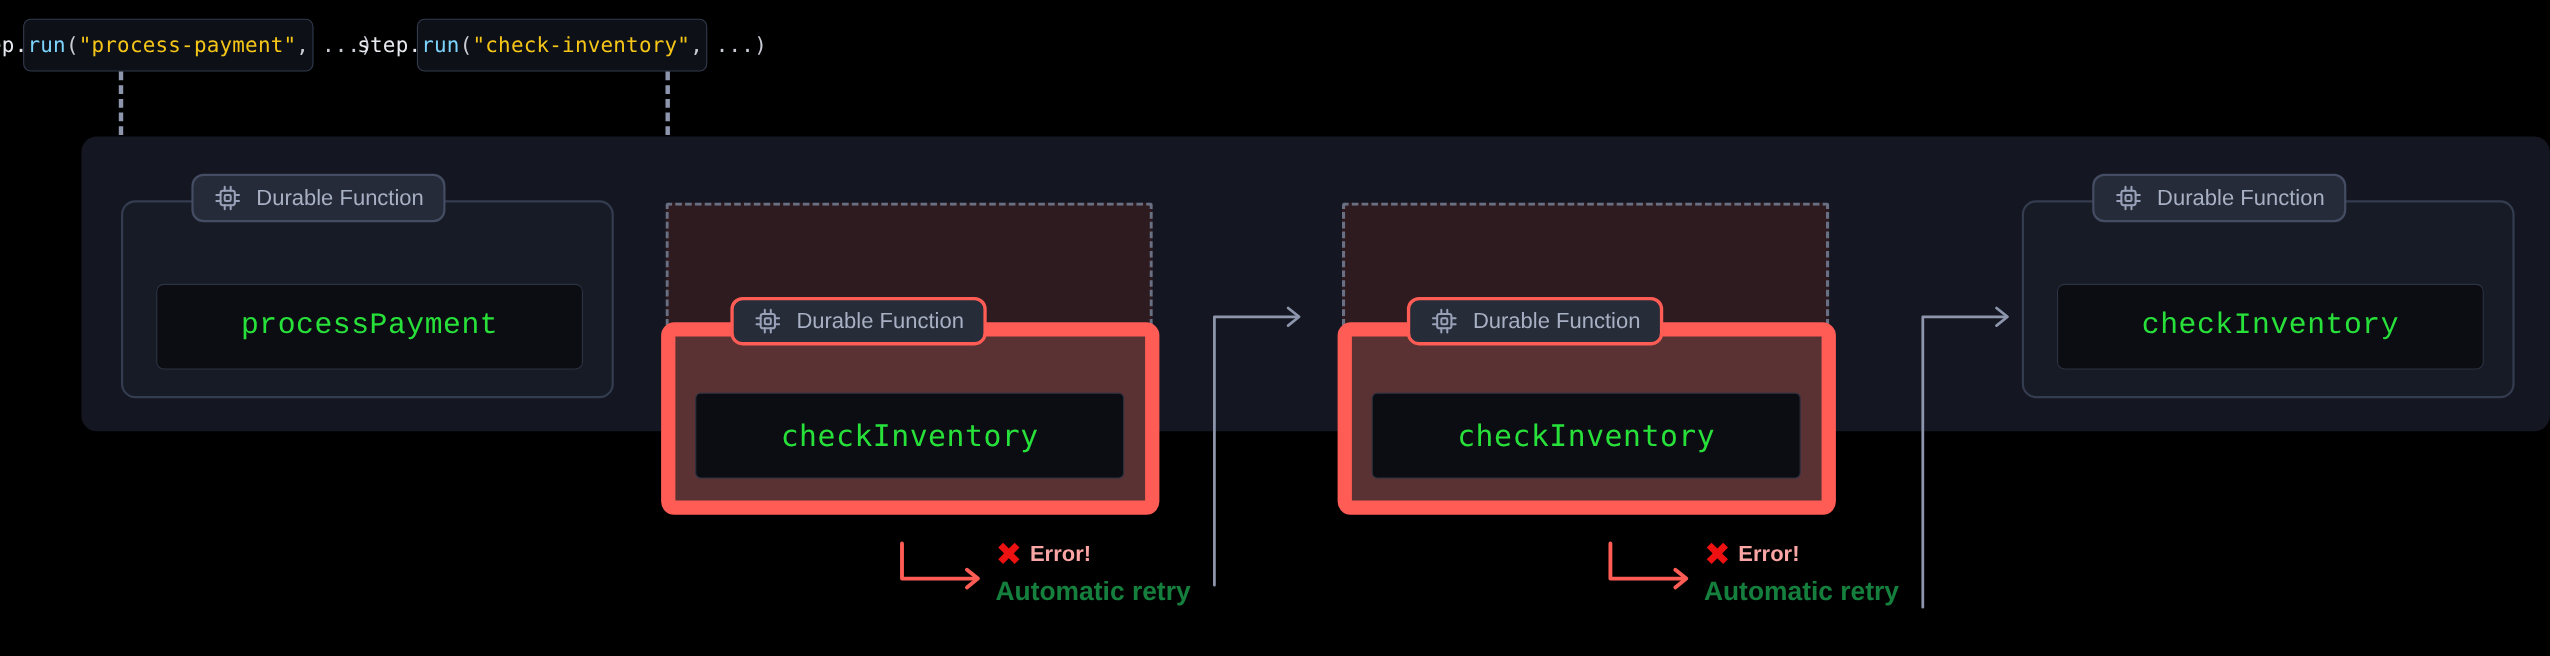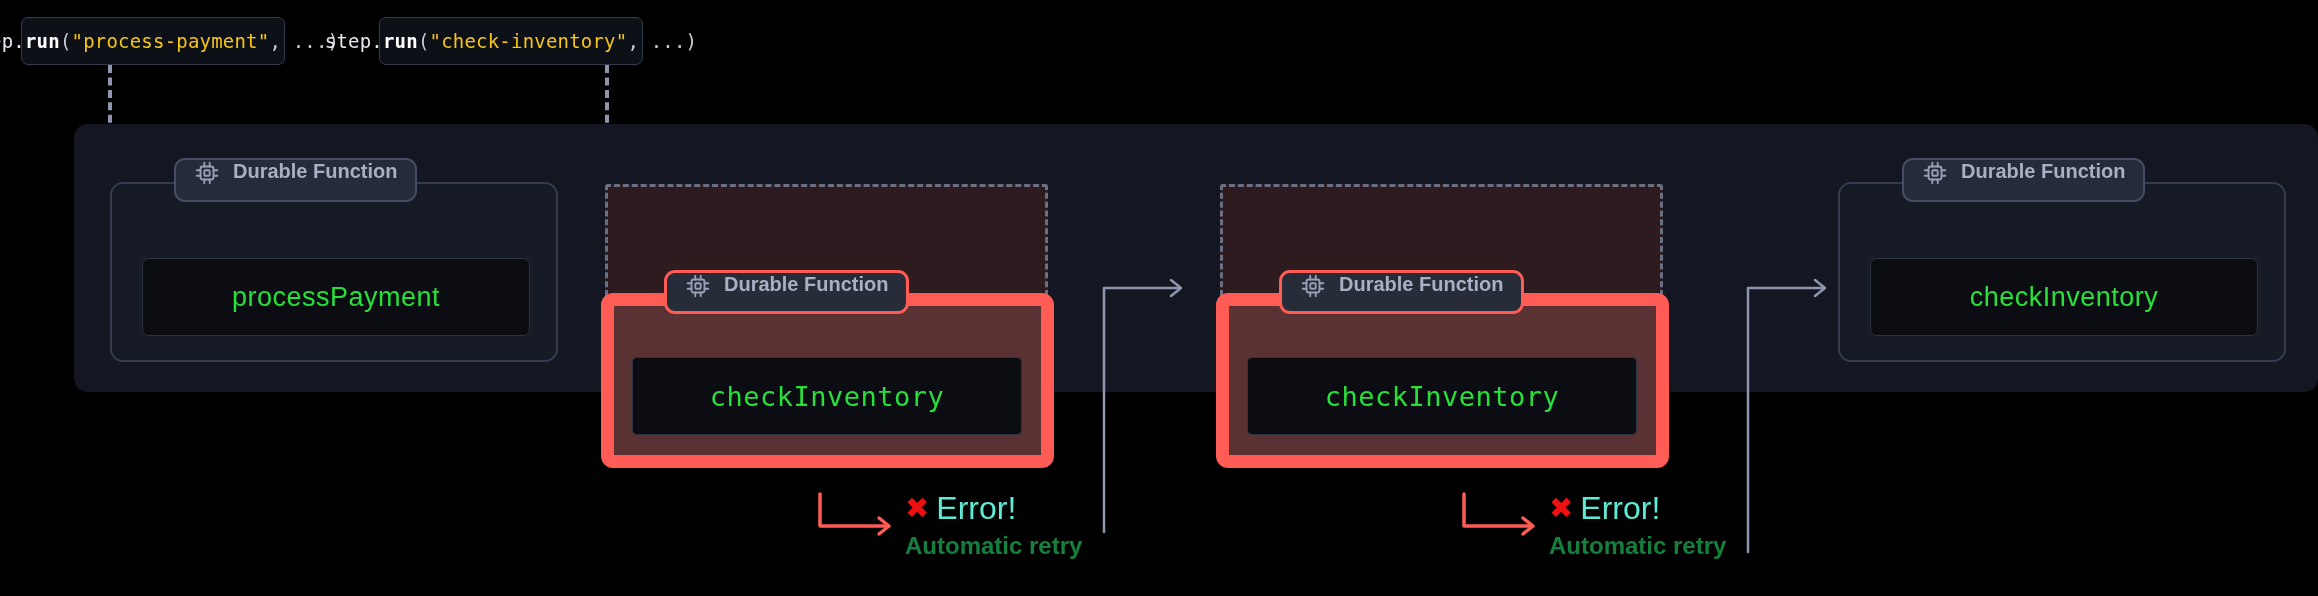--- a/index.html
+++ b/index.html
@@ -12,64 +12,64 @@
   .stage { position:absolute; inset:0; }
 
   
   .code-box{
     position:absolute; background:#0d1117; border:1.5px solid #323a4d;
     border-radius:7px; display:flex; align-items:center; justify-content:center;
     padding:0 22px; height:48px;
     font-family:"DejaVu Sans Mono","Liberation Mono",monospace;
     font-size:19px; white-space:nowrap; letter-spacing:.2px;
   }
-  .tok-plain{color:#e6e9ef;} .tok-fn{color:#ffffff;font-weight:bold;} .tok-punc{color:#c9ccd4;}
+  .tok-plain{color:#e6e9ef;} .tok-fn{color:#7dd3fc;} .tok-punc{color:#c9ccd4;}
   .tok-str{color:#f5c518;} .tok-dots{color:#c9ccd4;}
 
   
   .conn{position:absolute;width:0;border-left:4px dashed #8e96ad;}
   .conn-dot{position:absolute;width:22px;height:22px;border-radius:50%;
     background:#8e96ad;}
 
   
   .panel{position:absolute;background:#141721;border-radius:14px;}
 
   
   .df-card{position:absolute;background:#171b26;border:2px solid #343c4f;
     border-radius:13px;}
   .df-code{position:absolute;background:#0b0d12;border:1.5px solid #2c3342;
     border-radius:7px;display:flex;align-items:center;justify-content:center;
-    font-family:Liberation Sans, sans-serif;
+    font-family:Liberation Mono, monospace;
     font-size:27px;color:#28e03a;letter-spacing:.5px;}
 
   
   .df-badge{position:absolute;background:#252b38;border:2px solid #444d63;
-    border-radius:11px;display:flex;gap:13px;
-    padding:0 18px;height:44px;z-index:6;font-weight:bold;}
+    border-radius:11px;display:flex;align-items:center;gap:13px;
+    padding:0 18px;height:44px;z-index:6;}
   .df-badge.err{border-color:#ff5c55;border-width:3.5px;background:#262c38;}
   .df-badge-label{font-size:20px;color:#a8b0c4;white-space:nowrap;}
 
   .chip-ico{width:26px;height:26px;flex:0 0 26px;display:block;}
 
   
   .ghost{position:absolute;background:#2e1b20;border:3px dashed #6a7083;
     border-radius:3px;}
   .fail-card{position:absolute;background:#5a3233;border:13px solid #ff5c55;
     border-radius:12px;}
   .fail-code{position:absolute;background:#0b0d12;border:1.5px solid #2c3342;
     border-radius:5px;display:flex;align-items:center;justify-content:center;
     font-family:"DejaVu Sans Mono","Liberation Mono",monospace;
     font-size:27px;color:#28e03a;letter-spacing:.5px;z-index:5;}
 
   
   .err-group{position:absolute;}
   .err-line1{display:flex;align-items:center;gap:7px;}
   .err-x{font-size:29px;color:#ee1111;font-weight:bold;line-height:1;
     font-family:"DejaVu Sans",sans-serif;}
-  .err-title{font-size:32px;color:#5eead4;font-weight:normal;}
+  .err-title{font-size:20px;color:#fca5a5;font-weight:bold;}
   .err-sub{font-size:24px;color:#15803d;font-weight:bold;margin-top:5px;
     white-space:nowrap;}
 
   svg.arrow{position:absolute;overflow:visible;}
 </style>
 </head>
 <body>
 
 <div class="stage">
 

